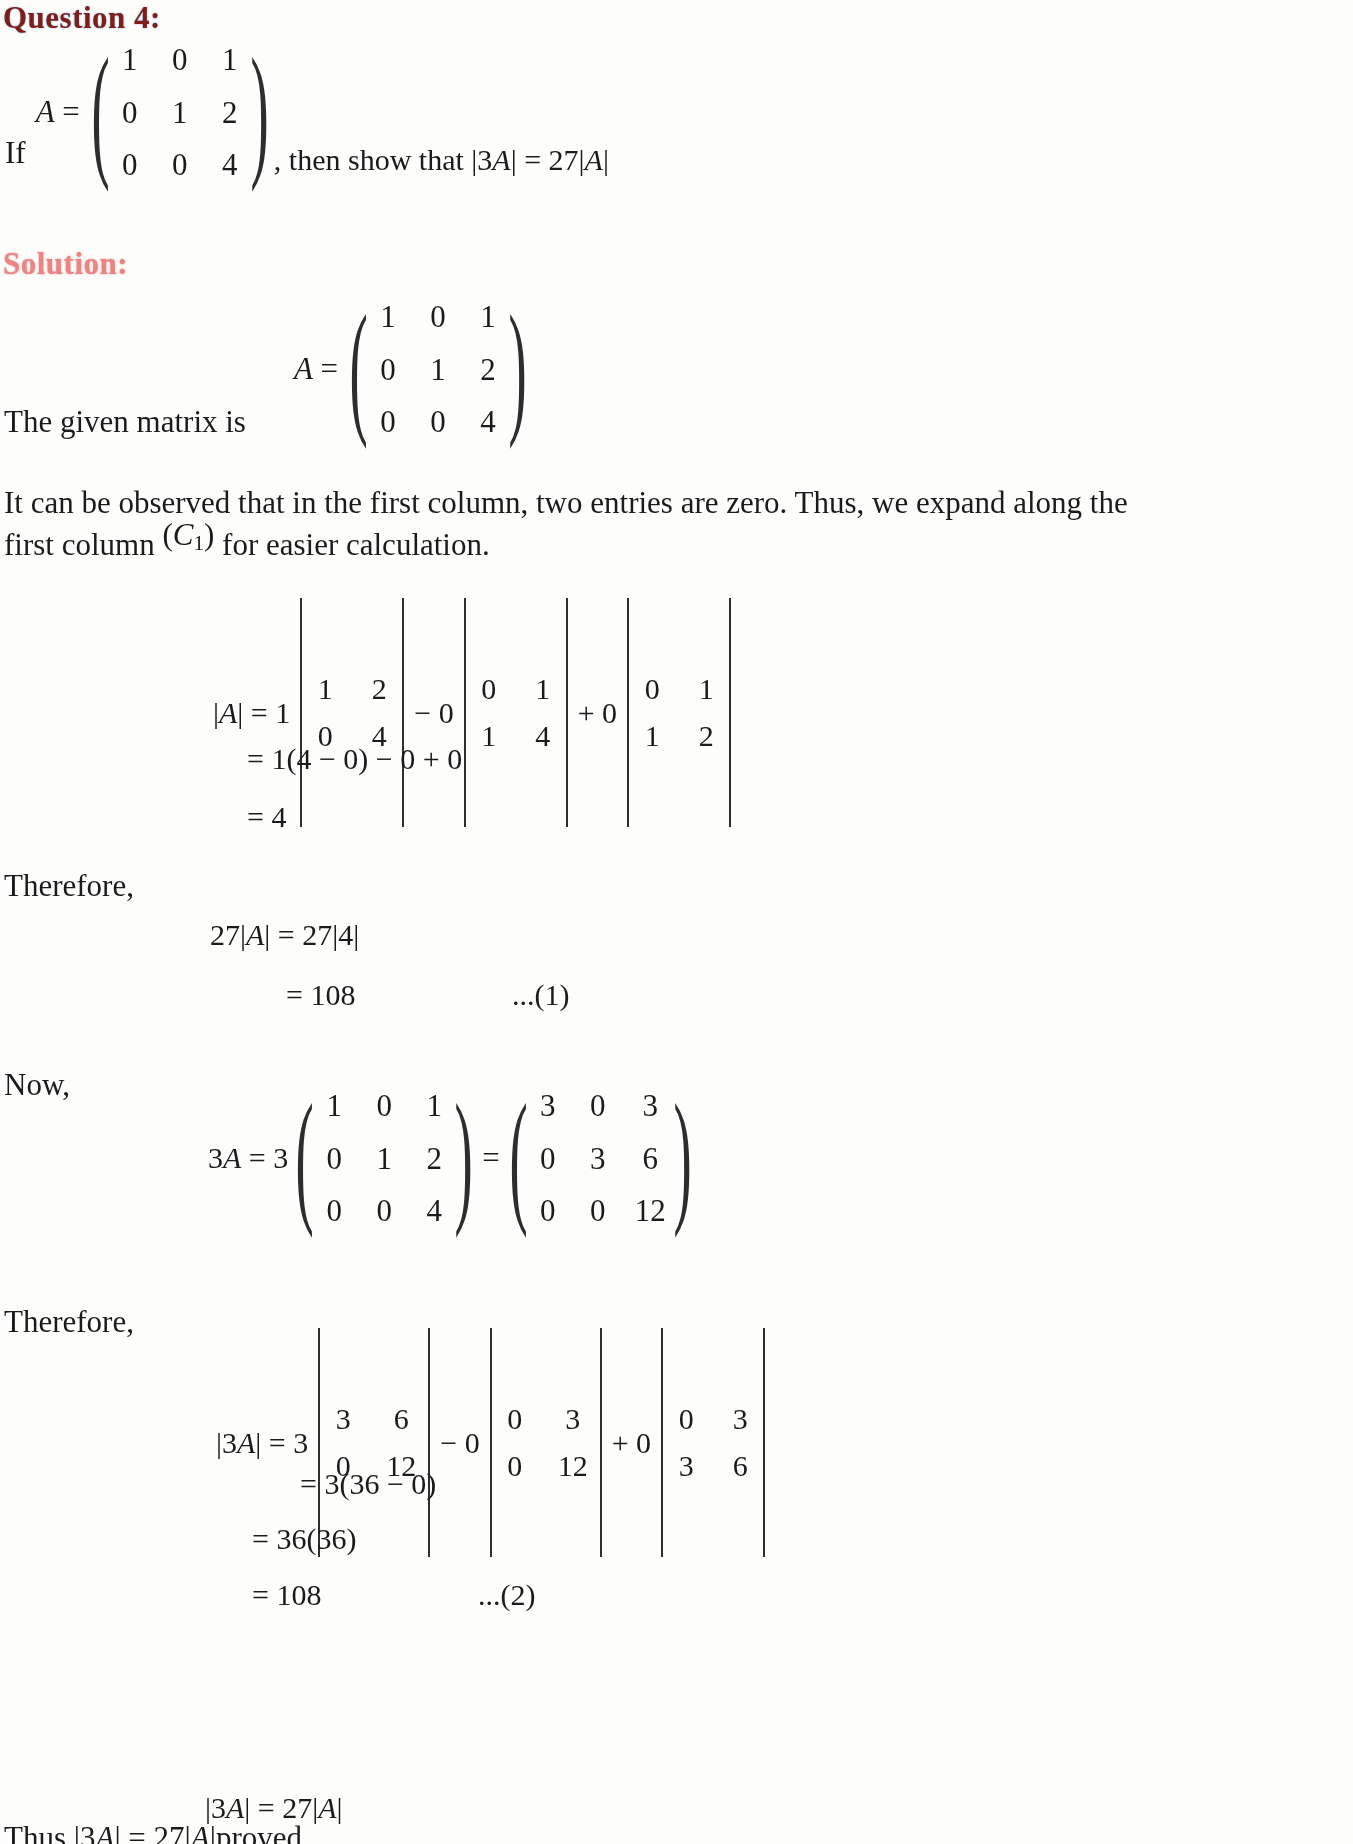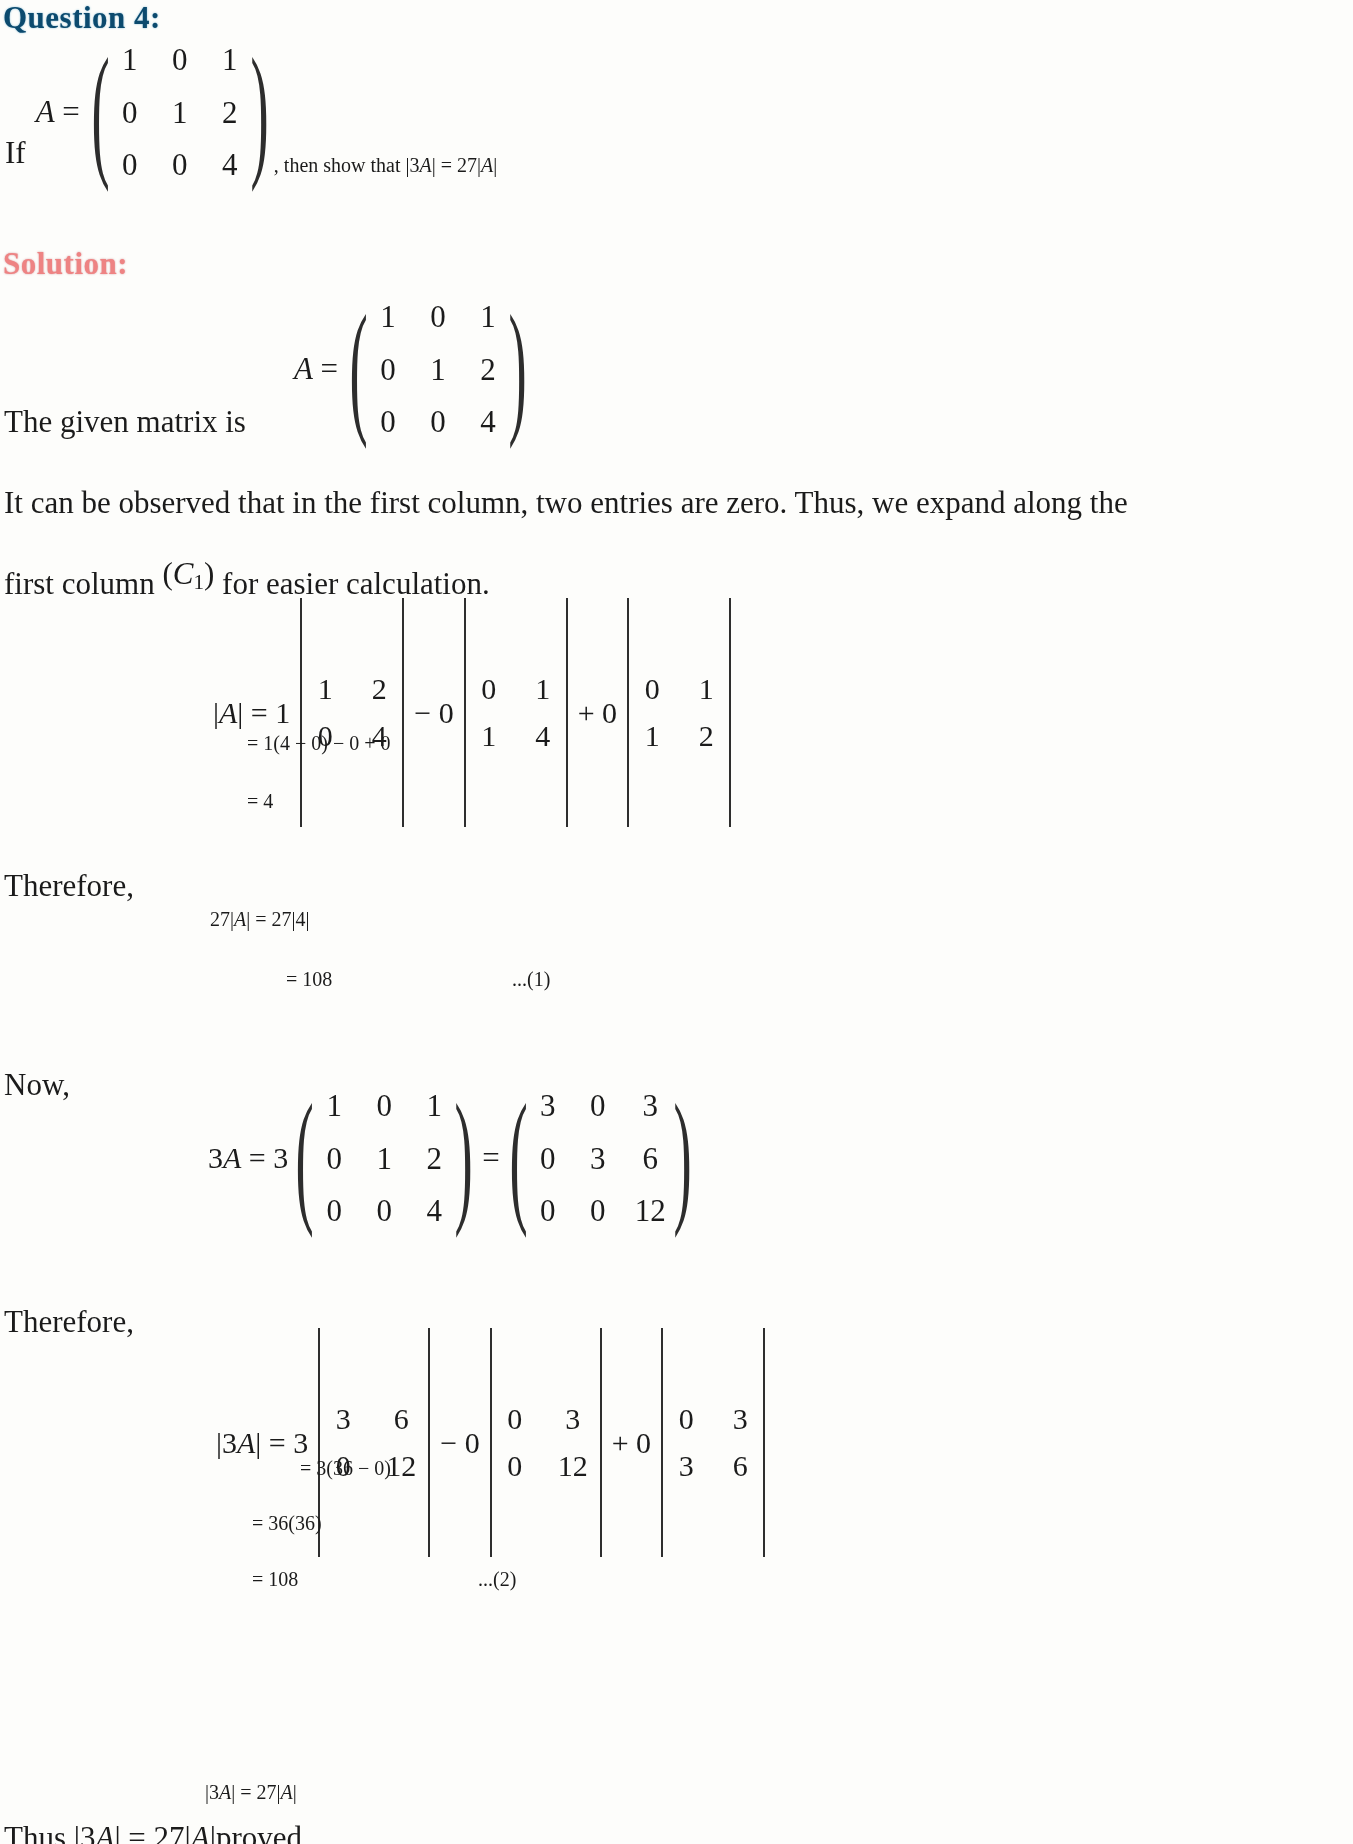--- a/index.html
+++ b/index.html
@@ -32,38 +32,38 @@
     display:inline-block;border-left:2px solid #2e2e2e;border-right:2px solid #2e2e2e;
     padding:6px 12px;margin:0 2px;
   }
   .grid2{
     display:grid;grid-template-columns:repeat(2,minmax(22px,auto));
     column-gap:32px;row-gap:12px;justify-items:center;
     font-size:30px;line-height:1.15;
   }
   .eq{display:flex;align-items:center;font-size:30px;white-space:pre;}
   .eq .op{margin:0 8px;white-space:pre;text-align:right;}
-  .math{font-size:20px;white-space:pre;}
+  .math{font-size:30px;white-space:pre;}
   .nowrap{white-space:nowrap;}
 
   .i{font-style:italic;}
   .r{vertical-align:10px;}
   .ri{vertical-align:10px;font-style:italic;}
   .rs{vertical-align:5px;font-size:.68em;}
 
   #qrow{left:5px;top:36px;}
   #qrow .if-label{padding-bottom:16px;margin-right:10px;}
   #qrow .qtail{padding-bottom:12px;margin-left:6px;}
 
   #givenrow{left:4px;top:293px;}
   #givenrow .given-label{padding-bottom:4px;}
   #givenrow .matwrap{margin-left:48px;}
 
   #para1{left:4px;top:453px;}
-  #para2{left:4px;top:524px;}
+  #para2{left:4px;top:485px;}
 
   #detA{left:205px;top:598px;}
   #eqA1{left:247px;top:712px;}
   #eqA2{left:247px;top:770px;}
   #therefore1{left:4px;top:836px;}
   #eq27{left:210px;top:888px;}
   #eq108{left:286px;top:948px;}
   #eqnum1{left:512px;top:948px;}
   #now{left:4px;top:1035px;}
   #threeA{left:200px;top:1082px;}
@@ -76,21 +76,21 @@
   #eqnum2{left:478px;top:1548px;}
   #fromeq{left:4px;top:1640px;}
   #final{left:205px;top:1761px;}
   #thus{left:4px;top:1788px;display:flex;align-items:center;}
 </style>
 </head>
 <body>
 
 <div id="page">
 
-  <h1 id="qhead" class="head" style="color: #0c4a6e;">Question 4:</h1>
+  <h1 id="qhead" class="head" style="color: #7f1d1d;">Question 4:</h1>
 
   <div id="qrow" class="abs row">
     <span class="txt if-label">If</span>
     <span class="matwrap">
       <span class="mlabel"><span class="i">A</span><span> =</span></span>
       <span class="mat">
         <span class="paren">(</span>
         <span class="grid3">
             <span>1</span>
             <span>0</span>

